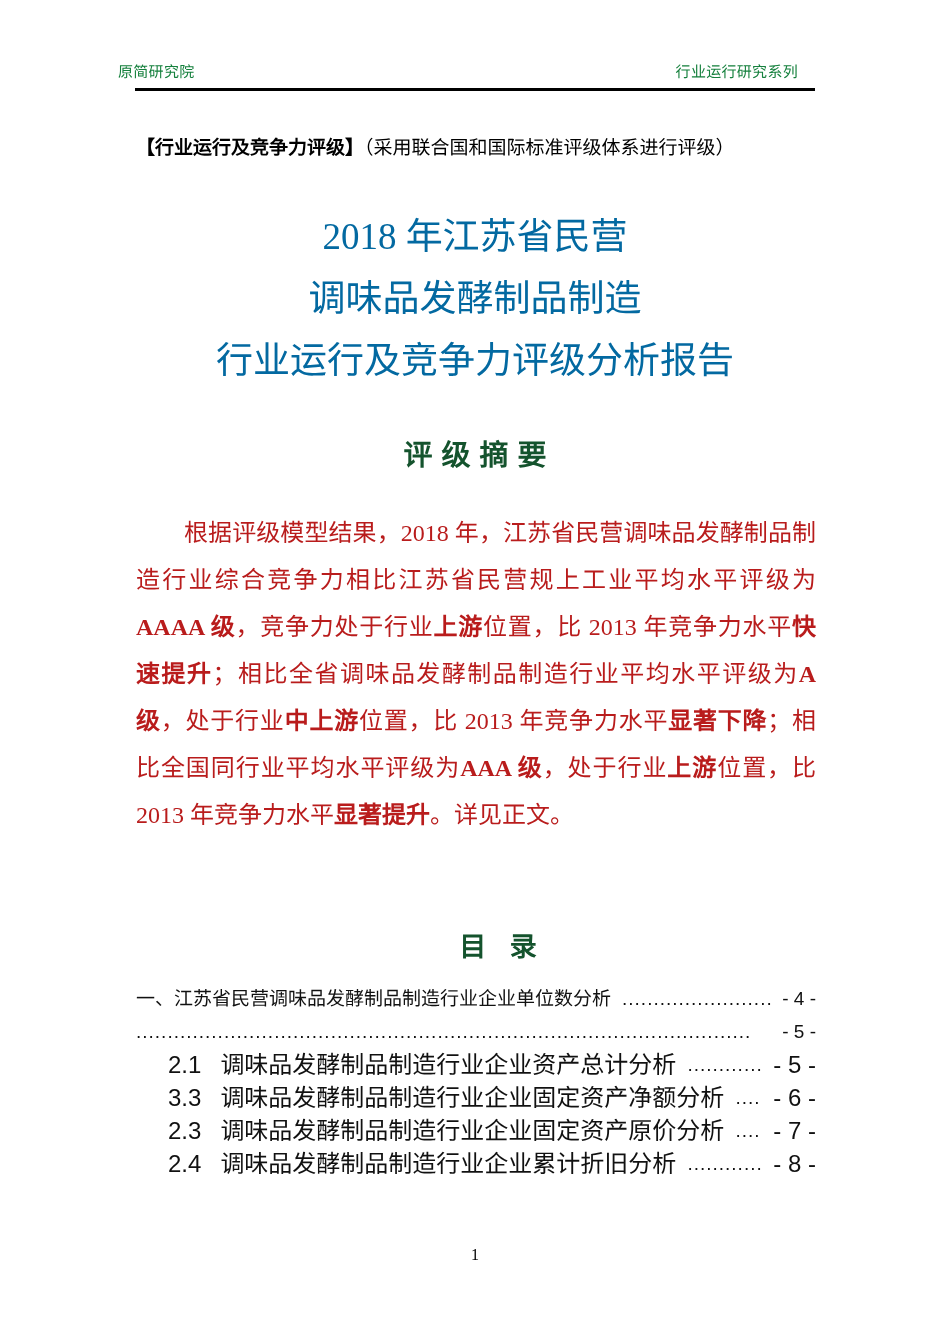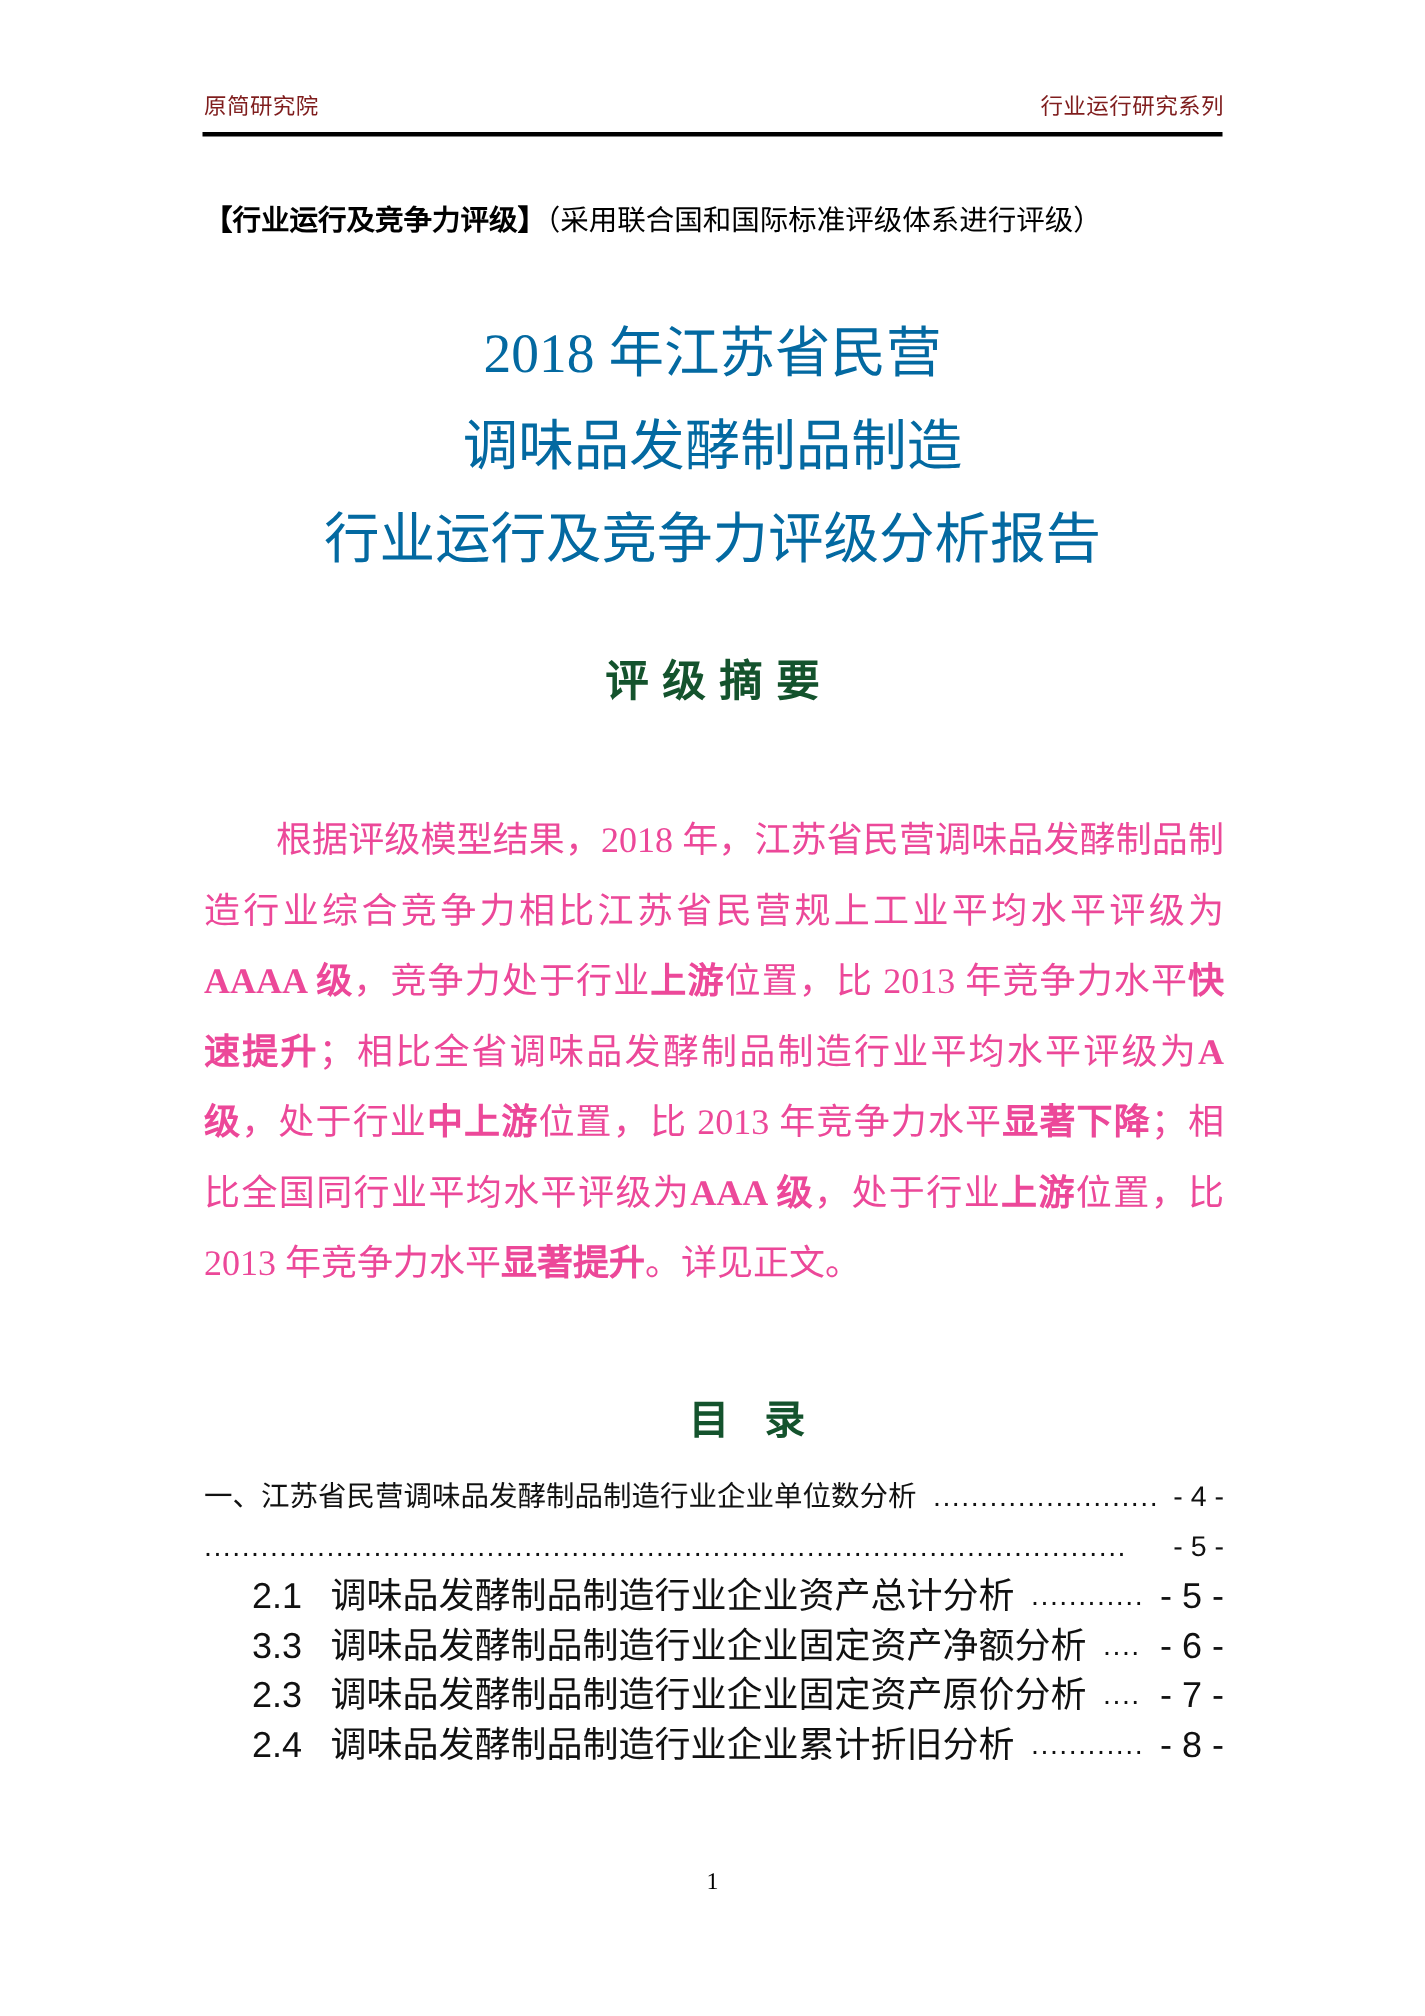--- a/index.html
+++ b/index.html
@@ -18,30 +18,30 @@
     height: 1344px;
     margin: 0 auto;
     background: #ffffff;
     overflow: hidden;
     box-sizing: border-box;
   }
 
   
   .running-header {
     position: absolute;
-    left: 136px;
+    left: 118px;
     top: 62px;
     width: 680px;
     display: flex;
     justify-content: space-between;
     align-items: flex-end;
     font-family: "Liberation Sans", "DejaVu Sans", sans-serif;
     font-size: 15px;
     line-height: 20px;
-    color: #7f1d1d;
+    color: #15803d;
     letter-spacing: 0.3px;
   }
   .header-rule {
     position: absolute;
     left: 135px;
     top: 88px;
     width: 680px;
     height: 3px;
     background: #000000;
   }
@@ -101,26 +101,26 @@
     line-height: 38px;
     letter-spacing: 8px;
     text-indent: 8px;
     margin-left: 23px;
   }
 
   
   .abstract-body {
     position: absolute;
     left: 136px;
-    top: 514px;
+    top: 486px;
     width: 680px;
     font-family: "Liberation Serif", "DejaVu Serif", serif;
     font-size: 24px;
     line-height: 47px;
-    color: #ec4899;
+    color: #b91c1c;
     text-align: justify;
     text-justify: inter-character;
     text-indent: 48px;
   }
   .abstract-body b {
     font-weight: bold;
   }
 
   
   .toc {

